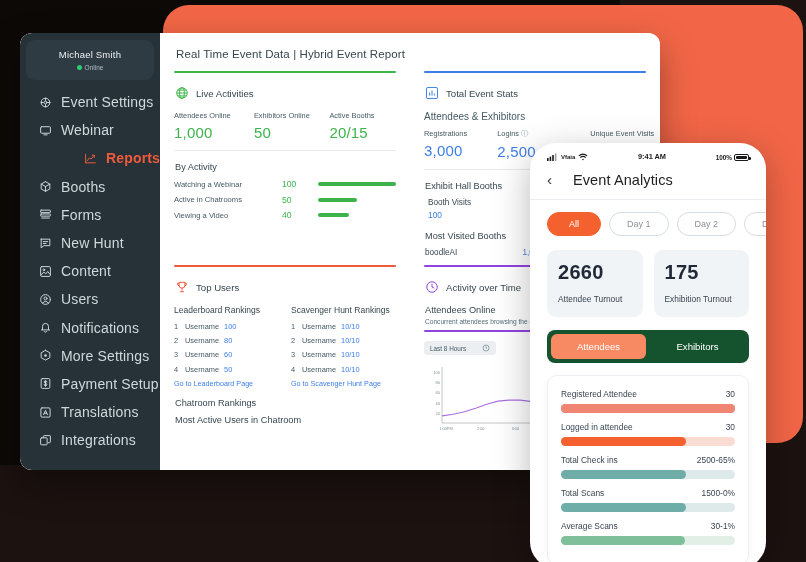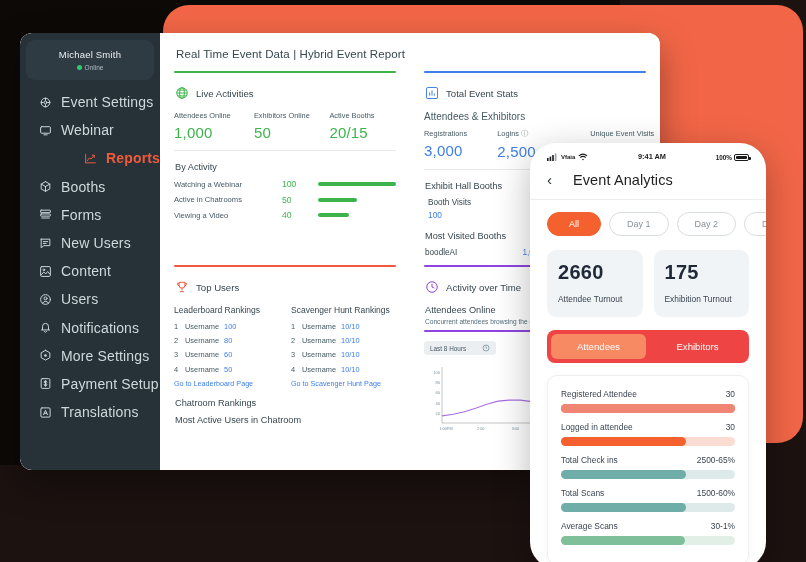--- a/index.html
+++ b/index.html
@@ -173,21 +173,21 @@
 
   .turn-row { display: flex; gap: 11px; padding: 14px 17px 0 17px; }
   .turn-card {
     flex: 1; background: #f1f4f6; border-radius: 9px;
     padding: 11px 11px 13px 11px;
   }
   .turn-num { font-size: 20px; font-weight: bold; color: #1f2937; letter-spacing:.3px; }
   .turn-lbl { font-size: 8.4px; color: #3a4450; margin-top: 10px; }
 
   #seg {
-    margin: 13px 17px 0 17px; background: #ef4444; border-radius: 8px;
+    margin: 13px 17px 0 17px; background: #14532d; border-radius: 8px;
     display: flex; padding: 4px; gap: 4px;
   }
   .seg-b { flex: 1; text-align: center; font-size: 9.6px; padding: 7px 0; border-radius: 6px; color: #fff; }
   .seg-b.on { background: #f88a63; }
 
   #metrics-card {
     margin: 12px 17px 0 17px; background: #fff; border-radius: 10px;
     border: 1px solid #edf0f2; padding: 13px 13px 10px 13px;
     box-shadow: 0 2px 7px rgba(0,0,0,.04);
   }
@@ -263,21 +263,21 @@
           <span>Forms</span>
         </div>
         <div class="nav-item">
           <span class="nav-ico">
             <svg viewBox="0 0 24 24">
               <path d="M4 4h16v12H9l-5 4V4z" fill="none" stroke="#cfd8dc" stroke-width="1.8" stroke-linecap="round" stroke-linejoin="round"></path>
               <line x1="8" y1="8.5" x2="16" y2="8.5" fill="none" stroke="#cfd8dc" stroke-width="1.8" stroke-linecap="round" stroke-linejoin="round"></line>
               <line x1="8" y1="12" x2="13" y2="12" fill="none" stroke="#cfd8dc" stroke-width="1.8" stroke-linecap="round" stroke-linejoin="round"></line>
             </svg>
           </span>
-          <span>New Users</span>
+          <span>New Hunt</span>
         </div>
         <div class="nav-item">
           <span class="nav-ico">
             <svg viewBox="0 0 24 24">
               <rect x="3" y="3" width="18" height="18" rx="2" fill="none" stroke="#cfd8dc" stroke-width="1.8" stroke-linecap="round" stroke-linejoin="round"></rect>
               <circle cx="9" cy="9" r="1.6" fill="none" stroke="#cfd8dc" stroke-width="1.8" stroke-linecap="round" stroke-linejoin="round"></circle>
               <path d="M4 18l5-5 3.5 3.5L16 12l4 5" fill="none" stroke="#cfd8dc" stroke-width="1.8" stroke-linecap="round" stroke-linejoin="round"></path>
             </svg>
           </span>
           <span>Content</span>
@@ -322,20 +322,29 @@
           <span>Payment Setup</span>
         </div>
         <div class="nav-item">
           <span class="nav-ico">
             <svg viewBox="0 0 24 24">
               <rect x="3.5" y="3.5" width="17" height="17" rx="2" fill="none" stroke="#cfd8dc" stroke-width="1.8" stroke-linecap="round" stroke-linejoin="round"></rect>
               <path d="M8.5 16l3.5-8 3.5 8M9.8 13.4h4.4" fill="none" stroke="#cfd8dc" stroke-width="1.8" stroke-linecap="round" stroke-linejoin="round"></path>
             </svg>
           </span>
           <span>Translations</span>
+        </div>
+        <div class="nav-item">
+          <span class="nav-ico">
+            <svg viewBox="0 0 24 24">
+              <rect x="3" y="7" width="12" height="13" rx="1.6" fill="none" stroke="#cfd8dc" stroke-width="1.8" stroke-linecap="round" stroke-linejoin="round"></rect>
+              <path d="M8 7V4.5A1.5 1.5 0 0 1 9.5 3H20a1 1 0 0 1 1 1v10.5A1.5 1.5 0 0 1 19.5 16H17" fill="none" stroke="#cfd8dc" stroke-width="1.8" stroke-linecap="round" stroke-linejoin="round"></path>
+            </svg>
+          </span>
+          <span>Integrations</span>
         </div>
       </div>
   </div>
 
   <div id="main">
     <div id="page-title">Real Time Event Data | Hybrid Event Report</div>
 
     <div class="cols">
 
       <div class="col col-left">
@@ -652,21 +661,21 @@
           <span>Total Check ins</span>
           <span>2500-65%</span>
         </div>
         <div class="m-track" style="background:#dee9e9">
           <div class="m-fill" style="width:72%;background:#6fada8"></div>
         </div>
       </div>
       <div class="m-row">
         <div class="m-top">
           <span>Total Scans</span>
-          <span>1500-60%</span>
+          <span>1500-0%</span>
         </div>
         <div class="m-track" style="background:#dee9e9">
           <div class="m-fill" style="width:72%;background:#6fada8"></div>
         </div>
       </div>
       <div class="m-row">
         <div class="m-top">
           <span>Average Scans</span>
           <span>30-1%</span>
         </div>

